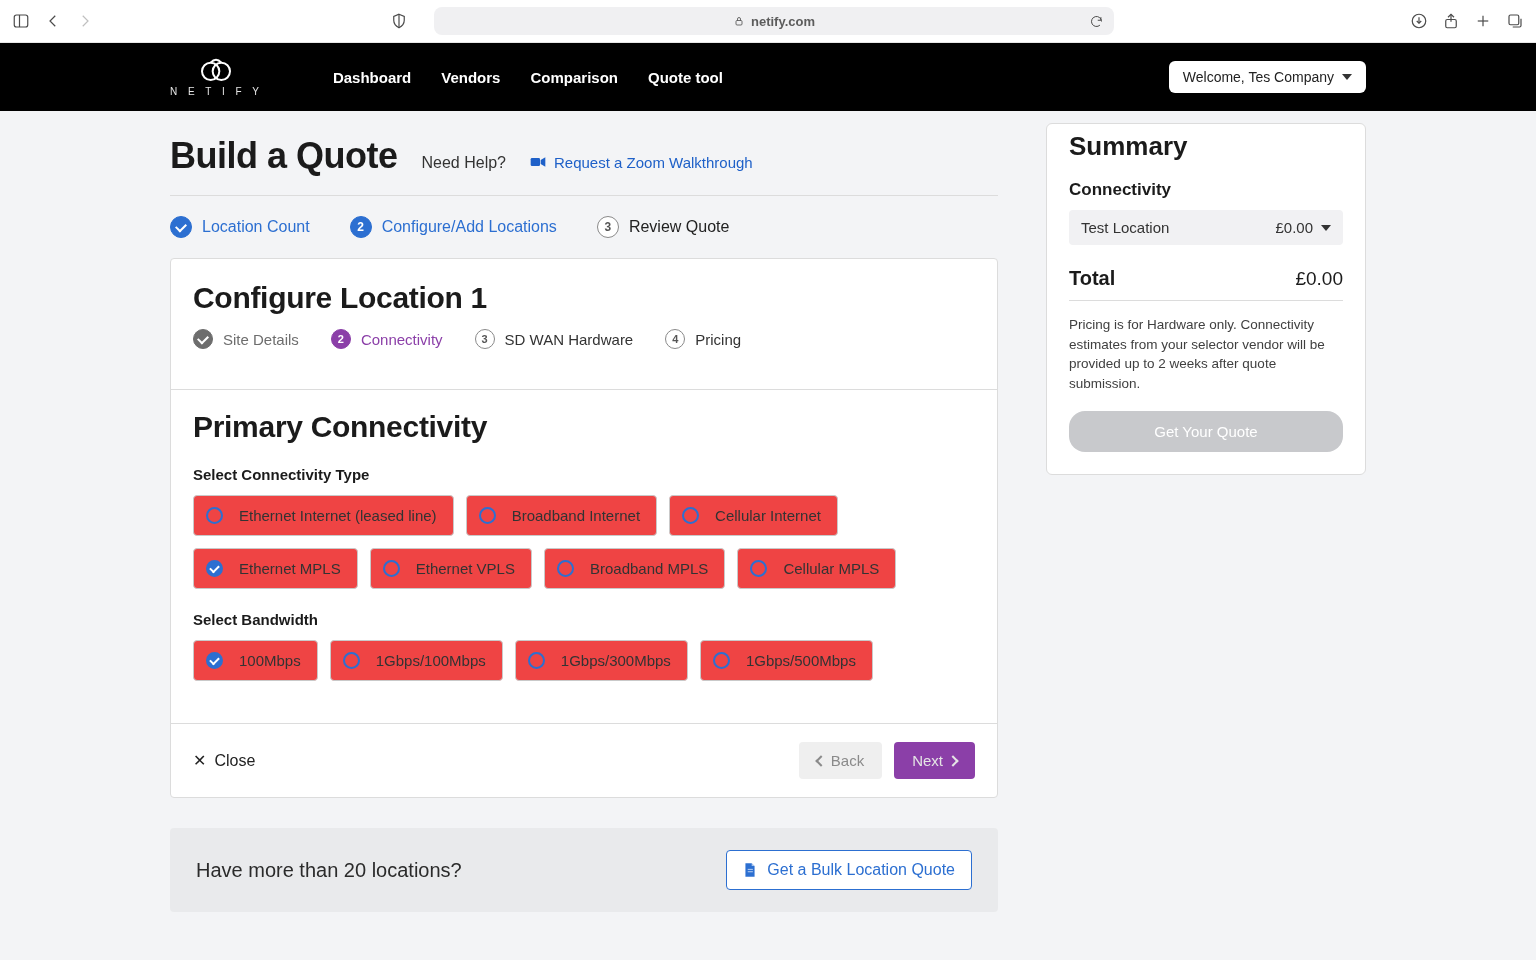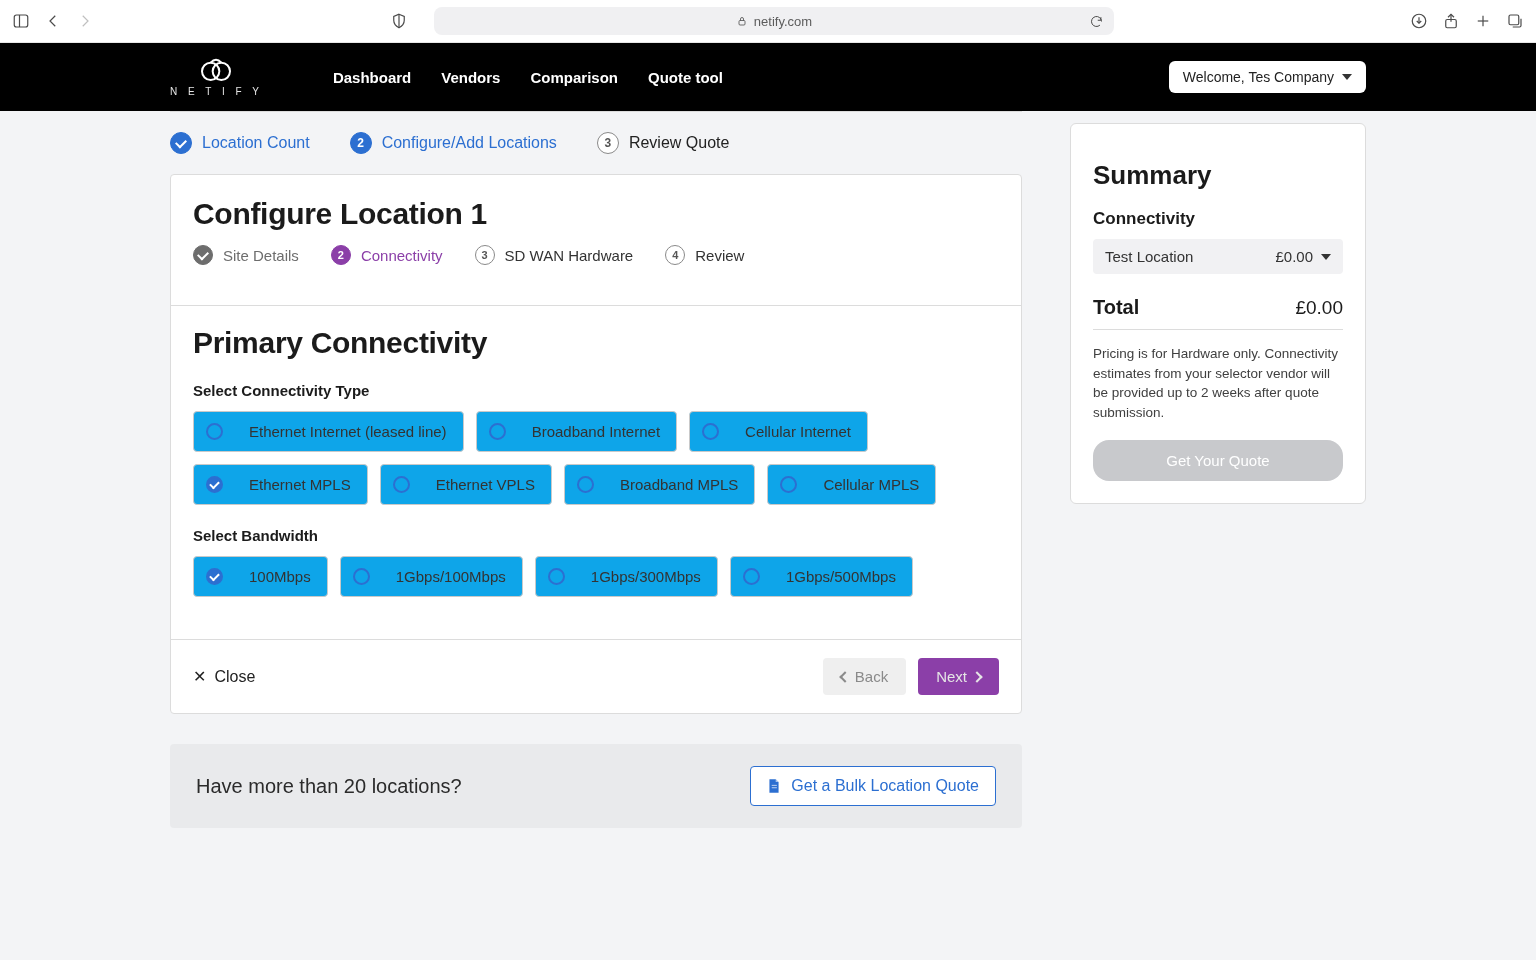--- a/index.html
+++ b/index.html
@@ -13,21 +13,21 @@
     --line:#dcdcdc;
     --chrome-border:#d0d0d0;
   }
   *{box-sizing:border-box;}
   html,body{margin:0;padding:0;font-family:-apple-system,BlinkMacSystemFont,"Segoe UI",Helvetica,Arial,sans-serif;color:var(--text);}
   body{background:white;width:1536px;}
 
   
   .chrome{
     height:43px;display:flex;align-items:center;padding:0 12px;gap:16px;
-    border-bottom:1px solid #e7e7e7;background:white;
+    border-bottom:1px solid #e7e7e7;background:white;font-weight:bold;
   }
   .chrome .left,.chrome .right{display:flex;align-items:center;gap:14px;color:#4b4b4b;}
   .chrome .spacer{flex:1;}
   .chrome .url{
     flex:0 0 680px;height:28px;border-radius:8px;background:#f0f0f2;
     display:flex;align-items:center;justify-content:center;gap:6px;
     font-size:13px;color:#5c5c5c;position:relative;
   }
   .chrome .shield{margin-right:10px;color:#6b6b6b;}
   .chrome svg{width:18px;height:18px;stroke:#4b4b4b;fill:none;stroke-width:1.6;}
@@ -84,22 +84,22 @@
   .sub-stepper .step.active .lbl{color:var(--purple);}
   .sub-stepper .step.pending .dot{border-color:#8a8a8a;color:#555;}
   .sub-stepper .step.pending .lbl{color:#333;}
 
   .section-header{font-size:30px;font-weight:700;margin:0 0 22px;letter-spacing:-0.3px;}
   .group-label{font-size:15px;font-weight:600;margin:0 0 12px;}
 
   .options{display:flex;flex-wrap:wrap;gap:12px 12px;margin-bottom:22px;}
   .opt{
     border:1px solid #c9c9c9;border-radius:4px;padding:11px 16px 11px 12px;
-    display:inline-flex;align-items:center;gap:26px;font-size:15px;color:#333;
-    background:#0ea5e9;cursor:pointer;user-select:none;
+    display:inline-flex;align-items:center;gap:16px;font-size:15px;color:#333;
+    background:#ef4444;cursor:pointer;user-select:none;
   }
   .opt .radio{
     width:17px;height:17px;border-radius:50%;border:2px solid var(--blue);
     display:inline-flex;align-items:center;justify-content:center;flex-shrink:0;
   }
   .opt.selected .radio{background:var(--blue);}
   .opt.selected .radio::after{content:"";width:7px;height:4px;border-left:2px solid white;border-bottom:2px solid white;transform:rotate(-45deg);margin-top:-2px;}
 
   .card-divider{border-top:1px solid var(--line);}
   .card-footer{display:flex;align-items:center;padding:18px 22px;}
@@ -121,22 +121,22 @@
   .bulk .q{font-size:20px;font-weight:500;color:#2b2b2b;}
   .bulk .spacer{flex:1;}
   .bulk .bulk-btn{
     border:1px solid var(--blue);color:var(--blue);background:white;border-radius:4px;
     padding:10px 16px;font-size:16px;display:inline-flex;align-items:center;gap:10px;cursor:pointer;
   }
   .bulk .bulk-btn svg{width:14px;height:16px;fill:var(--blue);}
 
   
   .summary{
-    width:296px;background:white;border:1px solid var(--line);border-radius:6px;
-    padding:36px 22px 22px;margin-top:12px;
+    width:320px;background:white;border:1px solid var(--line);border-radius:6px;
+    padding:7px 22px 22px;margin-top:12px;
   }
   .summary h3{margin:0 0 18px;font-size:26px;font-weight:700;}
   .summary .sub{font-size:17px;font-weight:600;margin:0 0 10px;}
   .summary .row{
     background:#f1f1f3;border-radius:4px;padding:9px 12px;
     display:flex;align-items:center;font-size:15px;color:#333;margin-bottom:18px;
   }
   .summary .row .sp{flex:1;}
   .summary .row .caret{width:0;height:0;border-left:5px solid transparent;border-right:5px solid transparent;border-top:6px solid #333;margin-left:8px;}
   .summary .total-row{display:flex;align-items:baseline;border-bottom:1px solid var(--line);padding:4px 0 10px;margin-bottom:14px;}
@@ -247,20 +247,31 @@
   <div class="welcome">
     <span>Welcome, Tes Company</span>
     <span class="caret"></span>
   </div>
 </div>
 
 <div class="page">
   <div class="page-inner">
     <div class="main">
 
+      <div class="title-row">
+        <h1 class="title">Build a Quote</h1>
+        <span class="need-help">Need Help?</span>
+        <a class="zoom-link" href="#">
+          <svg viewBox="0 0 24 16">
+              <rect x="1" y="2" width="14" height="12" rx="2"></rect>
+              <polygon points="16,5 23,1 23,15 16,11"></polygon>
+            </svg>
+          <span>Request a Zoom Walkthrough</span>
+        </a>
+      </div>
 
       <hr class="sep">
 
       <div class="stepper">
         <span class="step done">
           <span class="dot check"></span>
           <span class="lbl">Location Count</span>
         </span>
         <span class="step active">
           <span class="dot">2</span>
@@ -284,21 +295,21 @@
             <span class="step active">
               <span class="dot">2</span>
               <span class="lbl">Connectivity</span>
             </span>
             <span class="step pending">
               <span class="dot">3</span>
               <span class="lbl">SD WAN Hardware</span>
             </span>
             <span class="step pending">
               <span class="dot">4</span>
-              <span class="lbl">Review</span>
+              <span class="lbl">Pricing</span>
             </span>
           </div>
         </div>
 
         <div class="card-divider"></div>
 
         <div class="pad">
           <h2 class="section-header">Primary Connectivity</h2>
 
           <p class="group-label">Select Connectivity Type</p>

